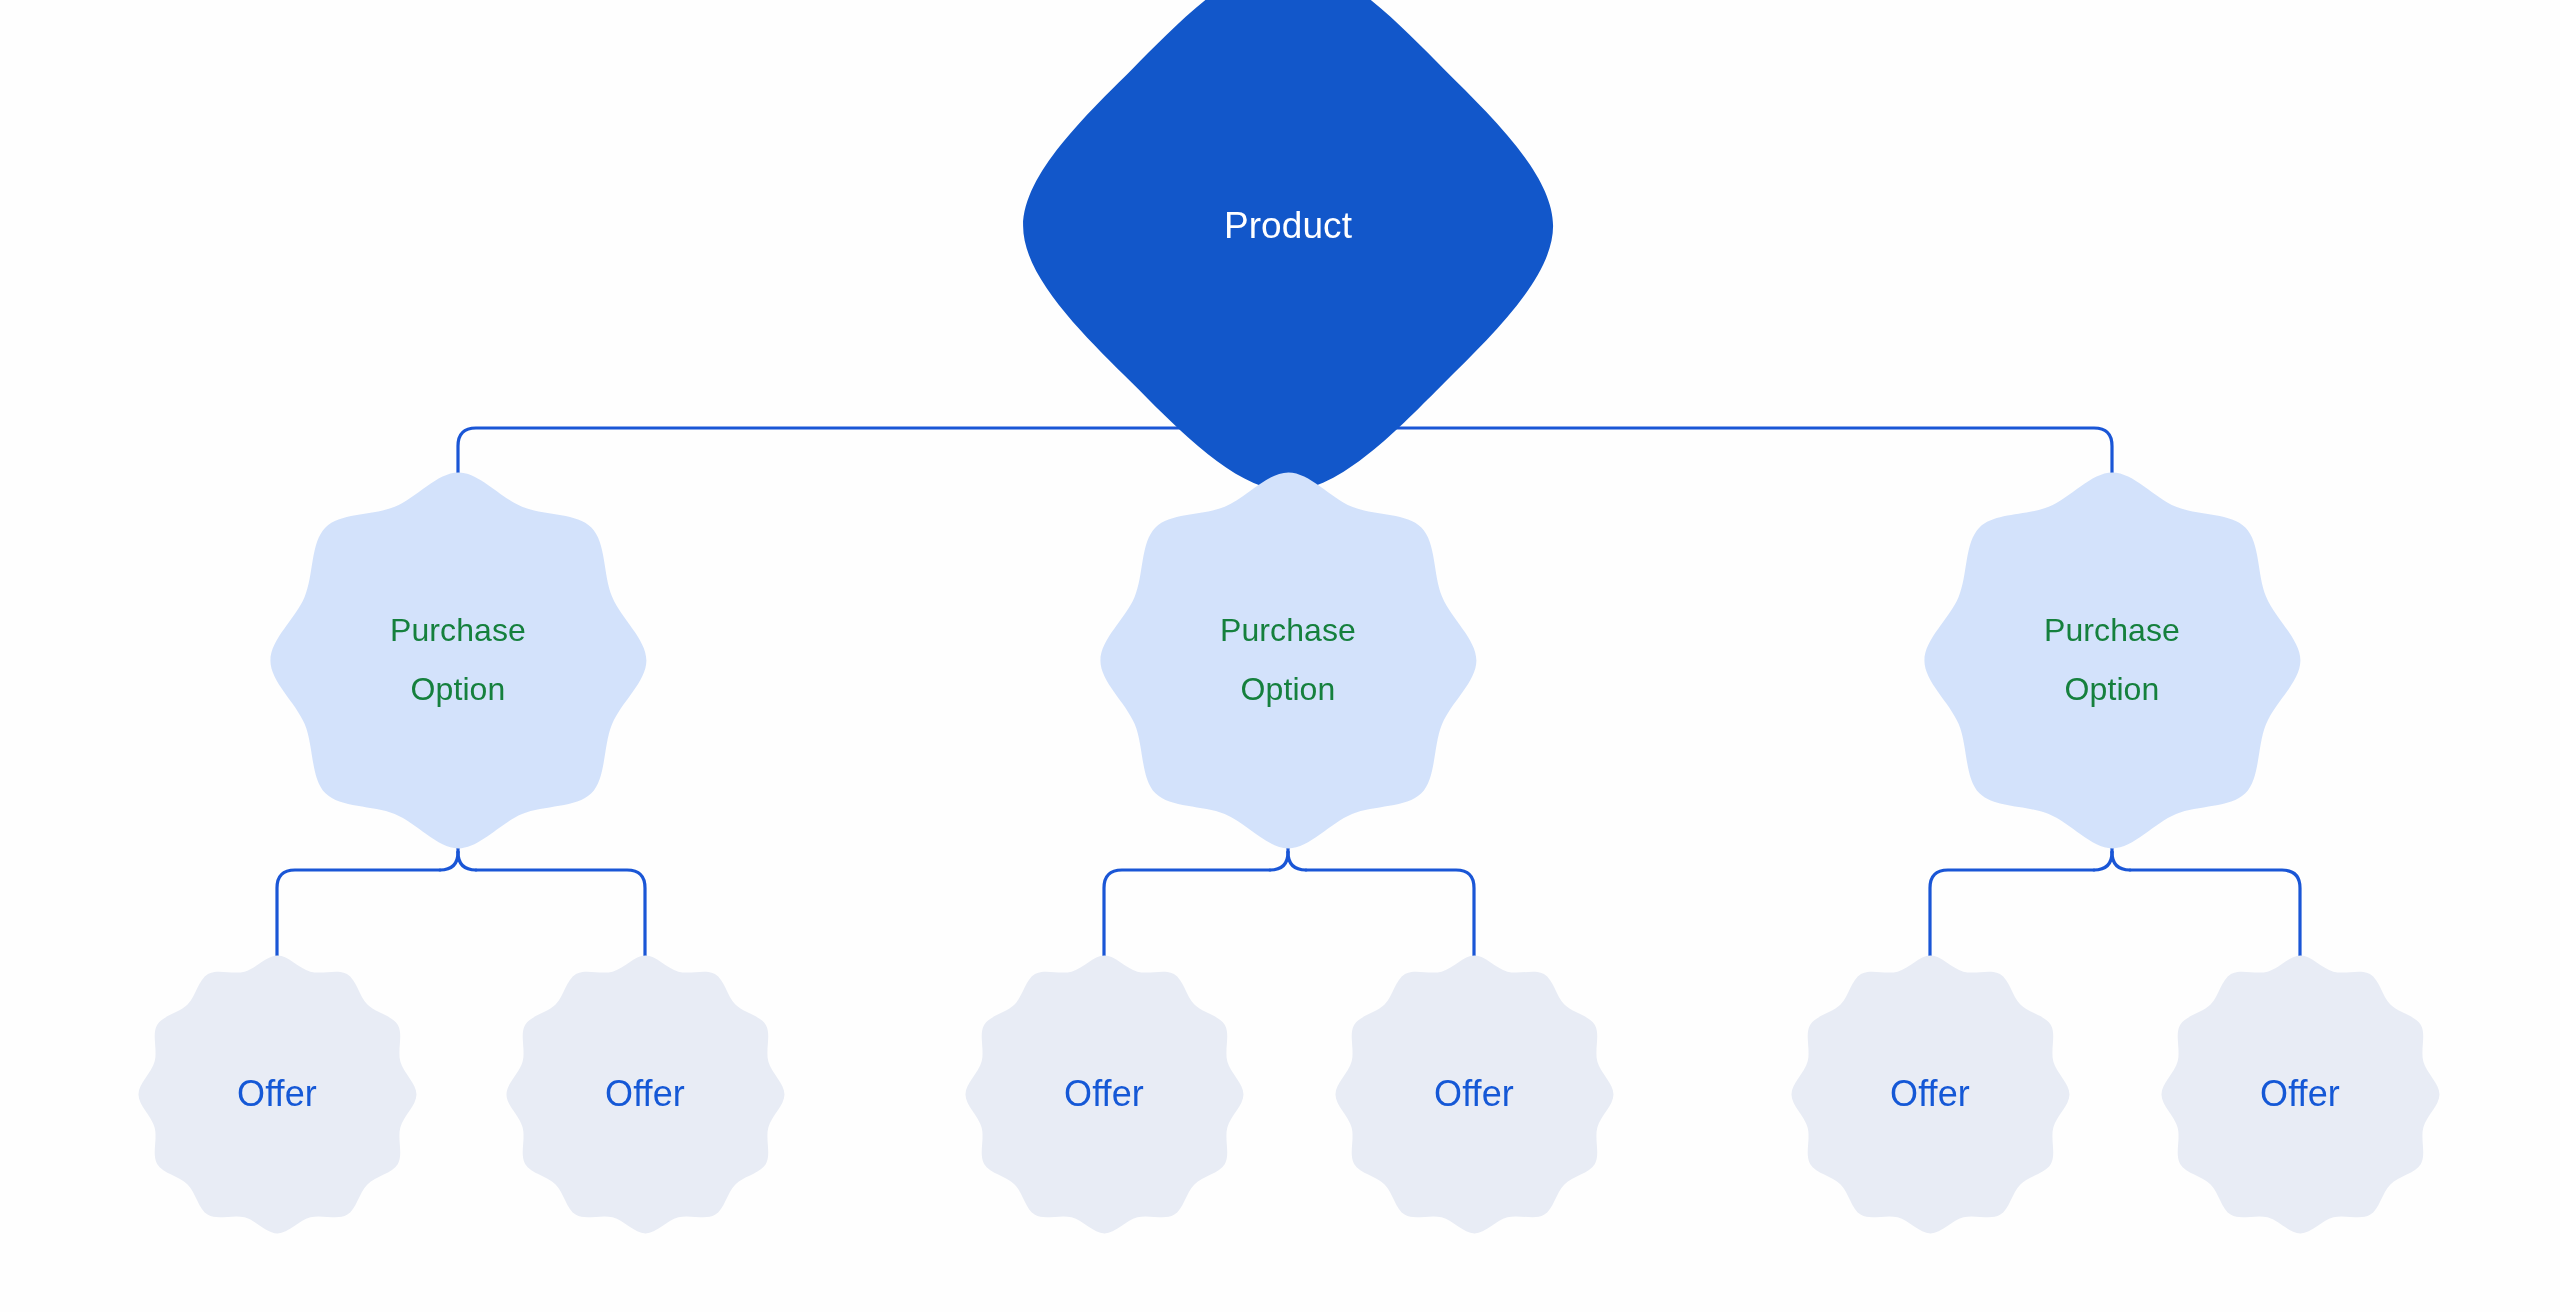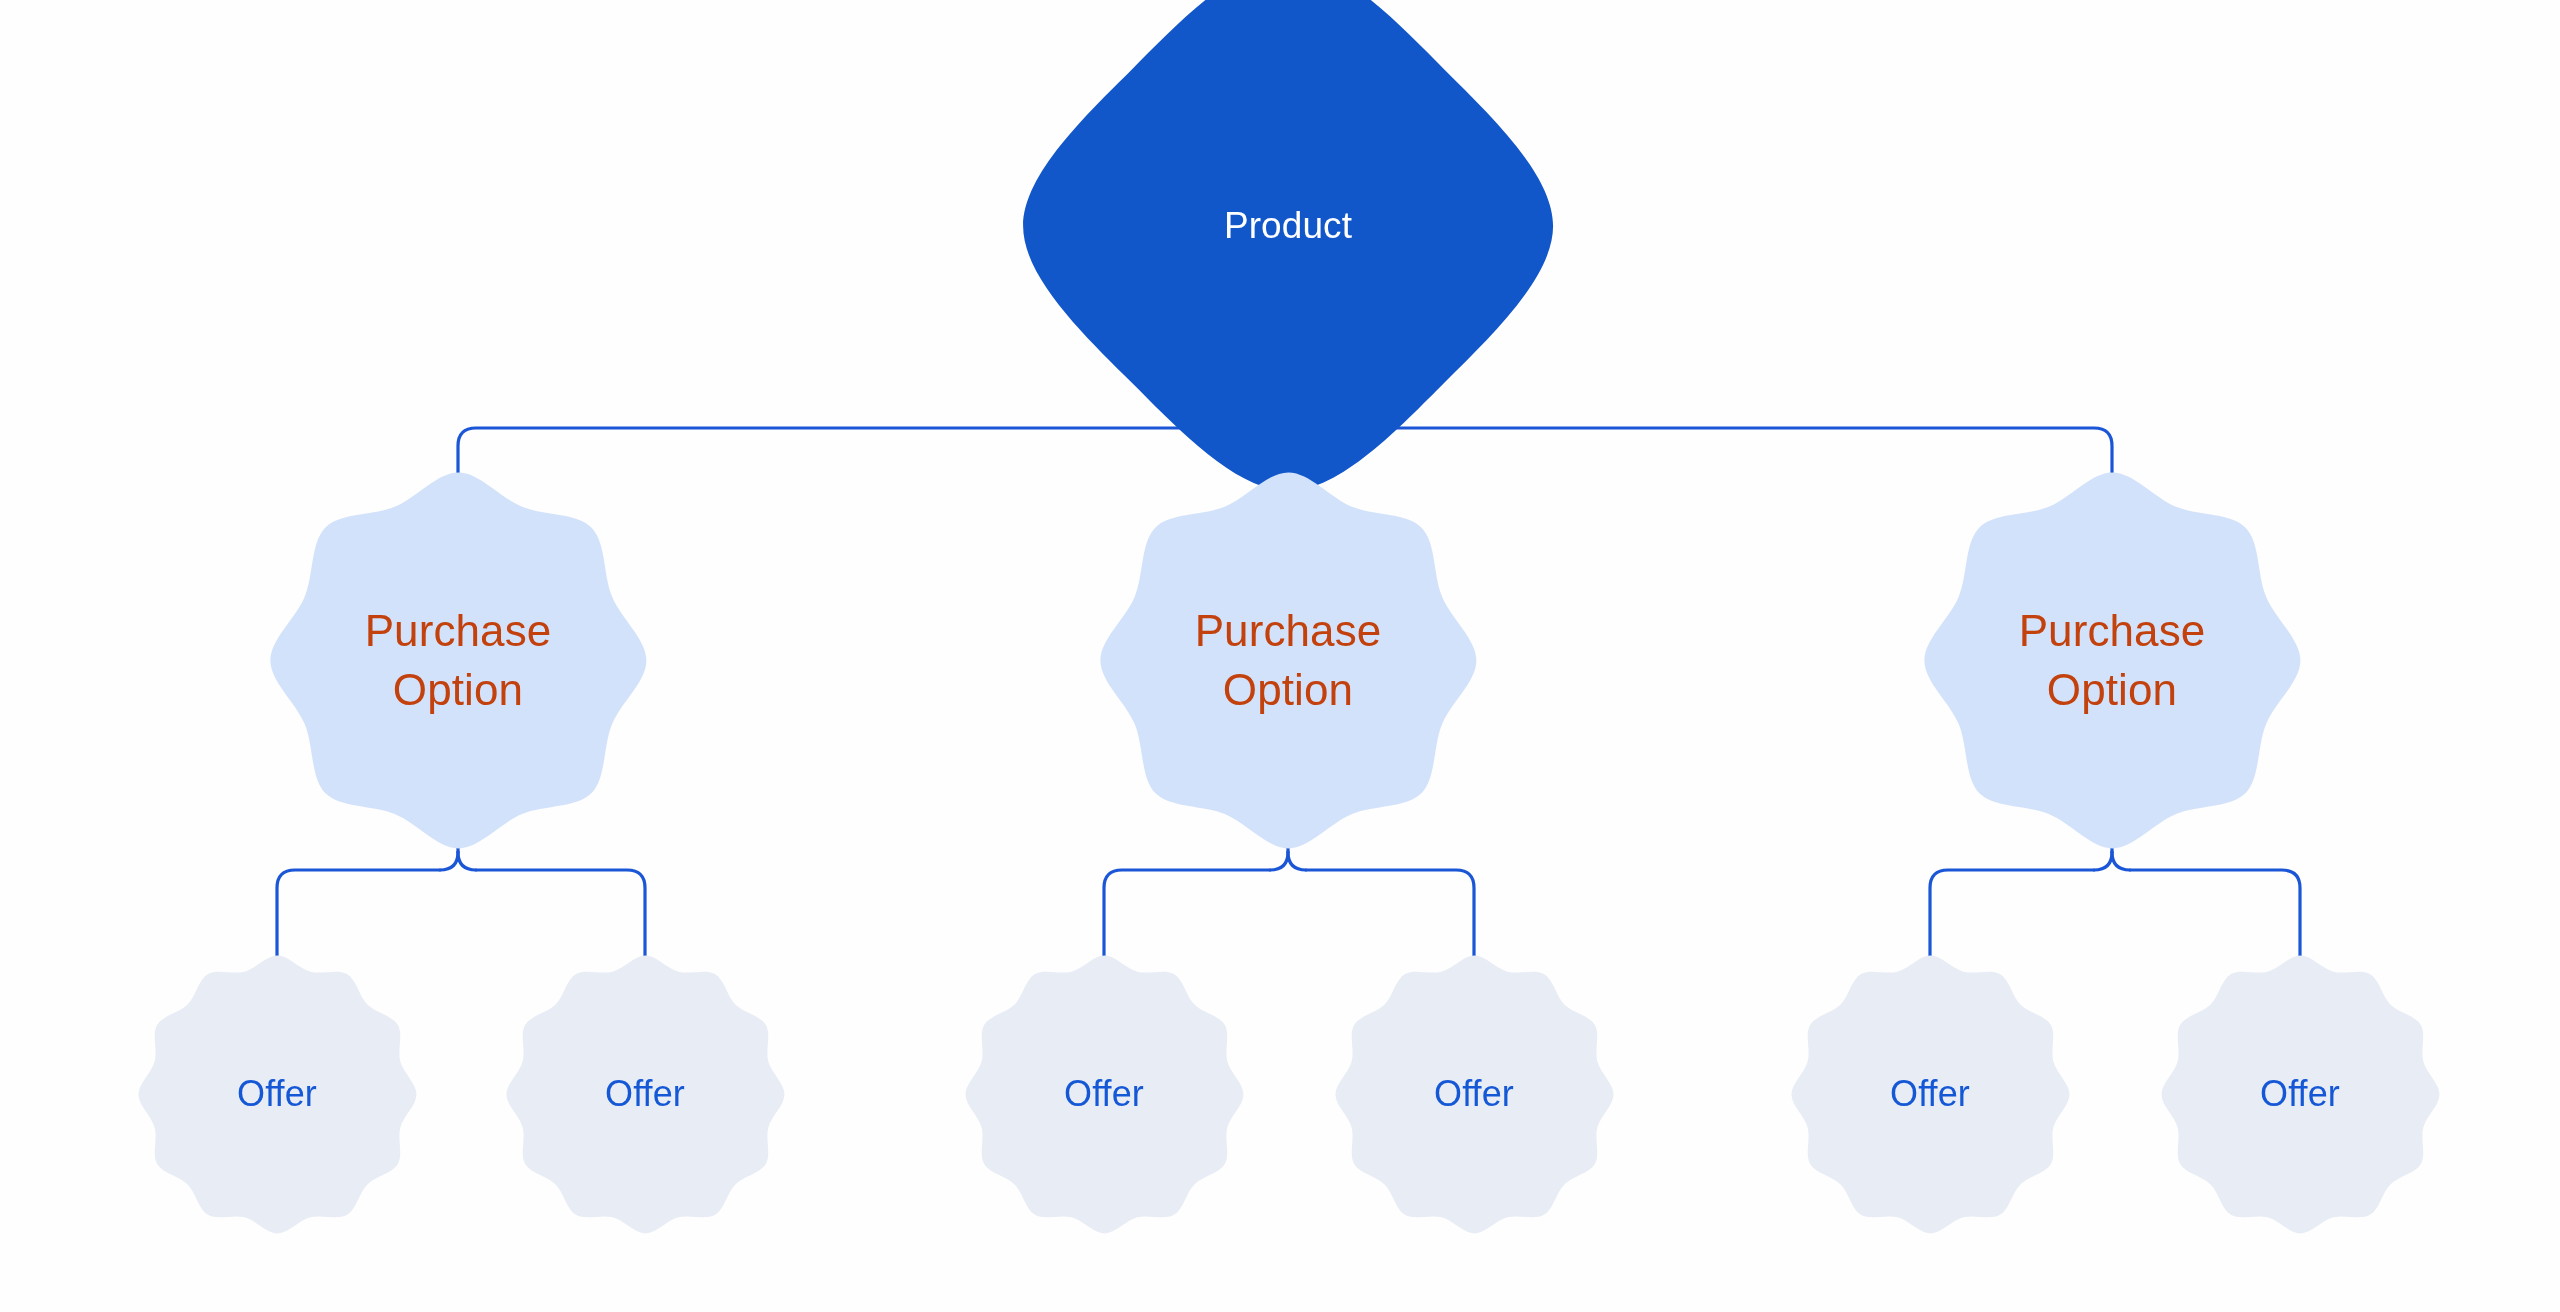--- a/index.html
+++ b/index.html
@@ -54,22 +54,22 @@
     letter-spacing: 0.1px;
     pointer-events: none;
   }
   .node-root .node-label {
     color: #ffffff;
     font-size: 37px;
     line-height: 46px;
     font-weight: 400;
   }
   .node-option .node-label {
-    color: #c2410c;
-    font-size: 44px;
+    color: #15803d;
+    font-size: 32px;
     line-height: 59px;
     font-weight: 400;
   }
   .node-offer .node-label {
     color: #1558d6;
     font-size: 36px;
     line-height: 46px;
     font-weight: 400;
     text-align: right;
   }

